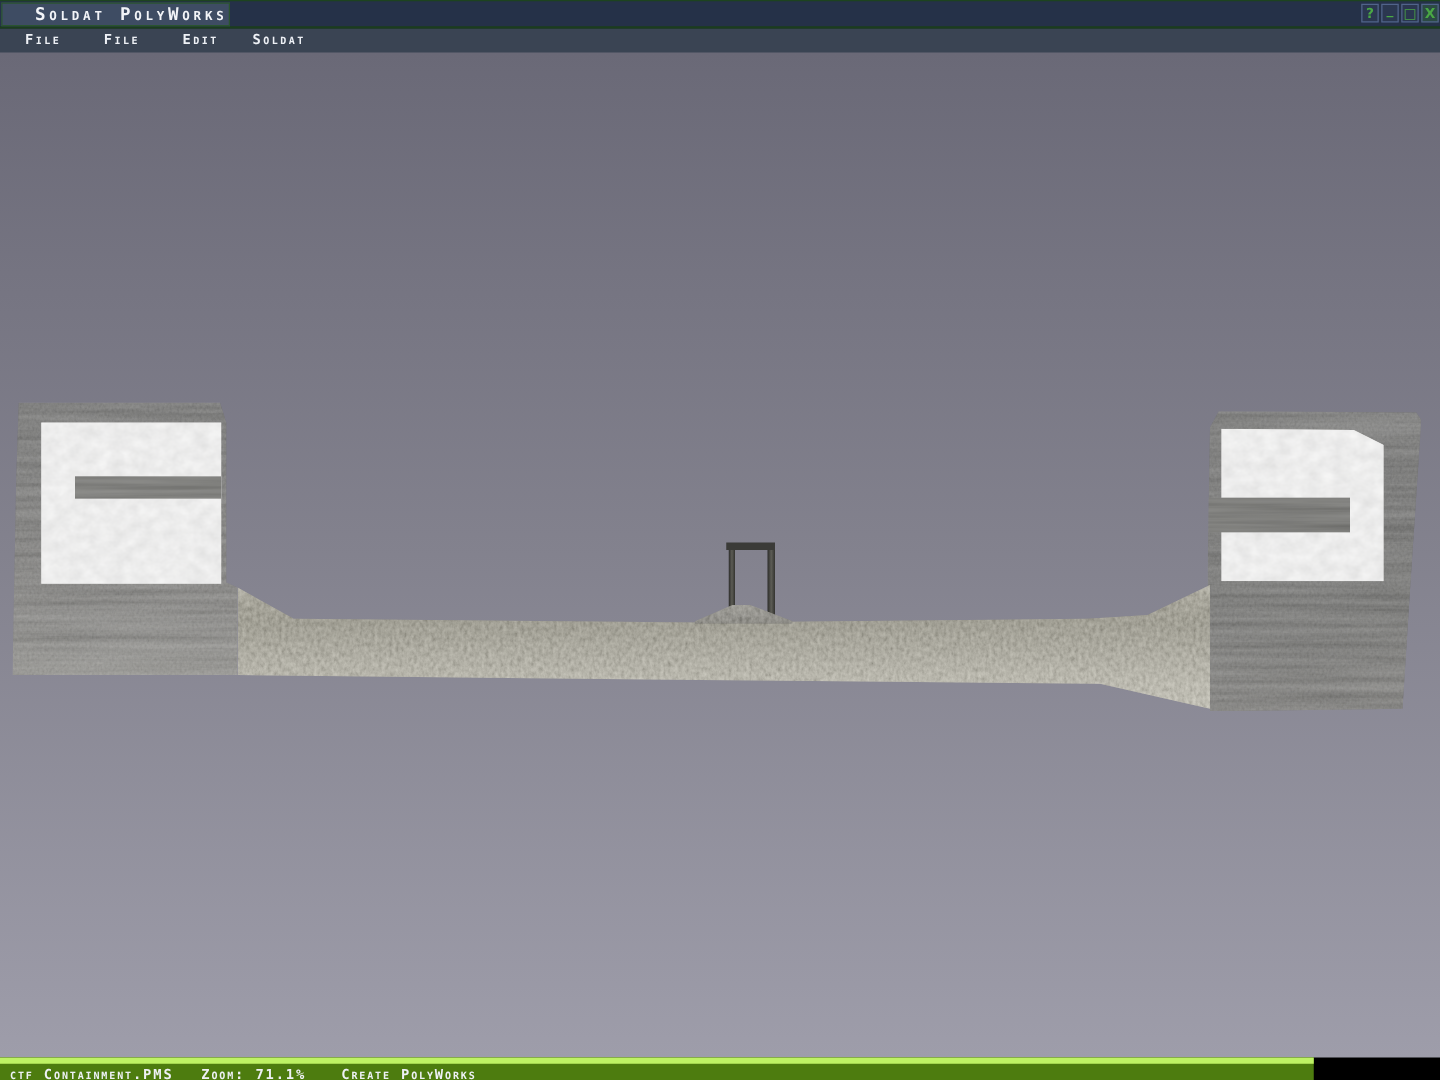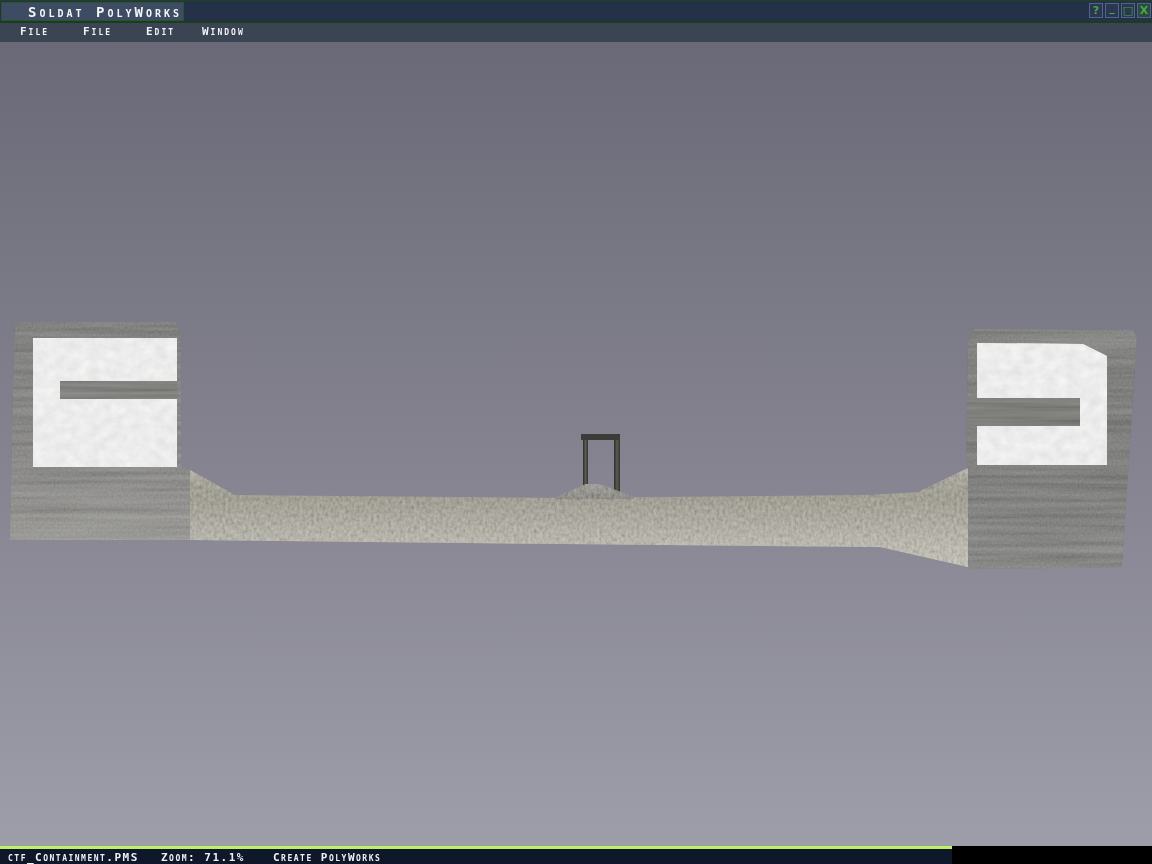--- a/index.html
+++ b/index.html
@@ -45,22 +45,22 @@
     font-variant:small-caps;letter-spacing:2px;cursor:default;white-space:nowrap;
   }
   
   .canvas{
     position:absolute;left:0;top:42px;width:1152px;height:804px;
     background:linear-gradient(to bottom,#6a6977 0%,#83828e 50%,#9e9daa 100%);
   }
   .canvas svg{display:block;}
   
   .statusbar{
-    position:absolute;left:0;top:846px;width:952px;height:18px;
-    background:#0f172a;border-top:3px solid #bef264;box-sizing:border-box;
+    position:absolute;left:0;top:846px;width:1051px;height:18px;
+    background:#4d7c0f;border-top:5px solid #bef264;box-sizing:border-box;
   }
   .status-item{
     position:absolute;top:2px;color:#eef1f6;font-size:11px;font-weight:bold;
     font-variant:small-caps;letter-spacing:1.5px;white-space:nowrap;
   }
 </style>
 </head>
 <body>
 
 <div class="app">
@@ -82,21 +82,21 @@
       <div class="wbtn close">
         <span>X</span>
       </div>
     </div>
   </div>
 
   <div class="menubar">
     <span class="menu-item" style="left:20px">File</span>
     <span class="menu-item" style="left:83px">File</span>
     <span class="menu-item" style="left:146px">Edit</span>
-    <span class="menu-item" style="left:202px">Window</span>
+    <span class="menu-item" style="left:202px">Soldat</span>
   </div>
 
   <div class="canvas">
     <svg width="1152" height="804" viewBox="0 0 1152 804">
       <defs>
 
         <filter id="nStreak" x="0%" y="0%" width="100%" height="100%">
           <feTurbulence type="fractalNoise" baseFrequency="0.006 0.18" numOctaves="4" seed="3"></feTurbulence>
           <feColorMatrix type="saturate" values="0"></feColorMatrix>
           <feComponentTransfer>

